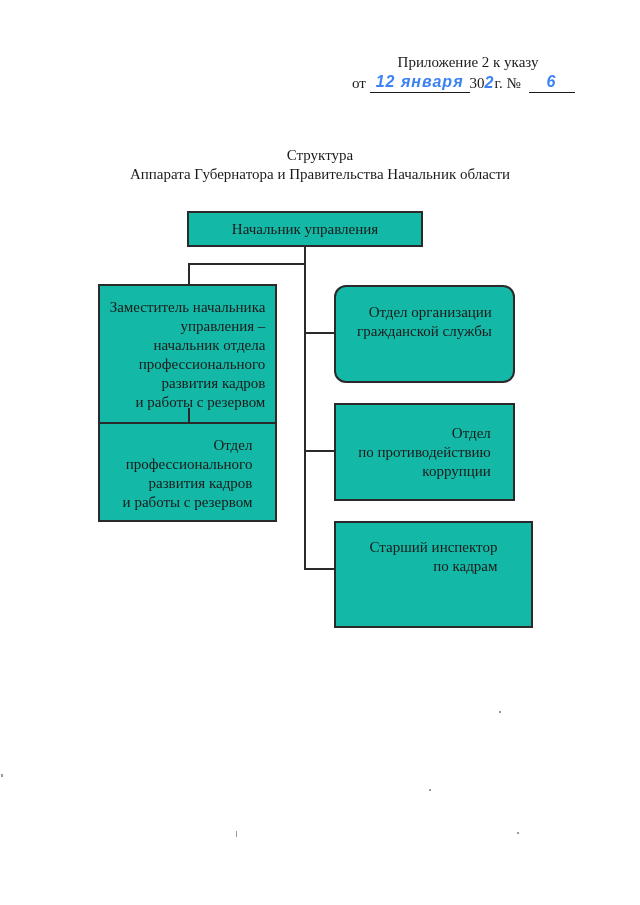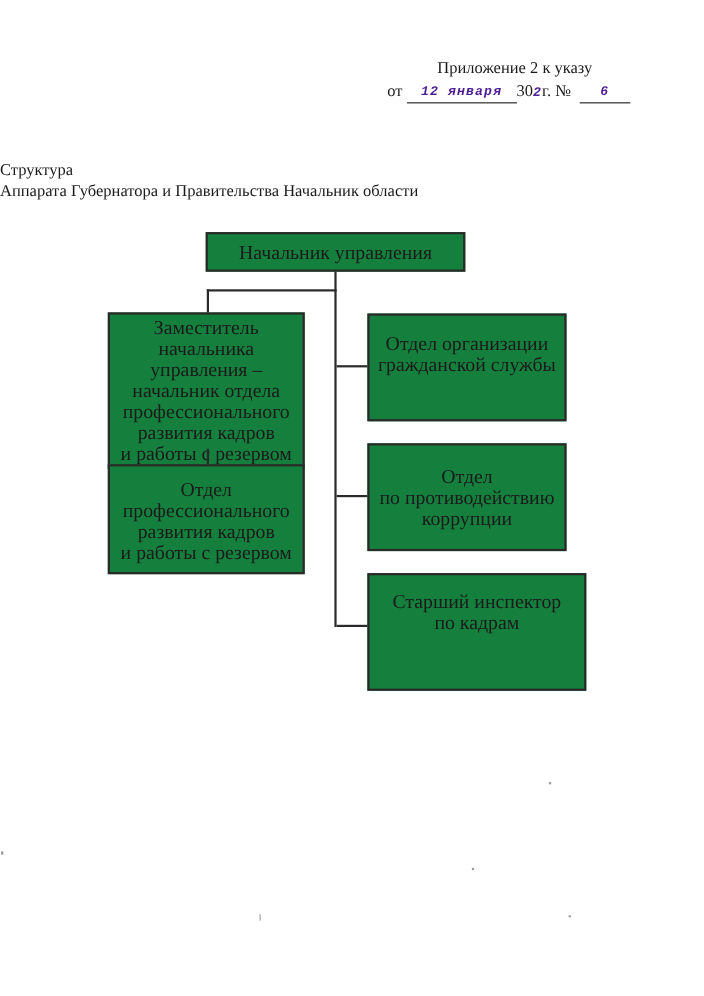--- a/index.html
+++ b/index.html
@@ -26,67 +26,67 @@
     font-size: 15px;
     line-height: 20px;
     text-align: center;
   }
   .date-line {
     margin-top: 1px;
     text-align: left;
     white-space: nowrap;
   }
   .handwritten {
-    font-family: Liberation Mono, monospace;
+    font-family: Liberation Sans, sans-serif;
     font-style: italic;
     font-weight: bold;
     letter-spacing: 1px;
-    font-size: 12px;
-    color: #4c1d95;
+    font-size: 16px;
+    color: #3b82f6;
   }
   .hand-underline {
     display: inline-block;
     border-bottom: 1.5px solid #1a1a1a;
     text-align: center;
     transform: translateY(-1px);
   }
   .date-slot { min-width: 100px; }
   .num-slot  { min-width: 46px; margin-left: 4px; }
 
   
   .title-block {
     position: absolute;
     left: 0;
     top: 146px;
     width: 640px;
-    text-align: left;
+    text-align: center;
     font-size: 15px;
     line-height: 19px;
   }
 
   
   .org-box {
     position: absolute;
     box-sizing: border-box;
     border: 2px solid #2a2a2a;
-    background: #15803d;
+    background: #14b8a6;
     display: flex;
     justify-content: center;
-    text-align: center;
-    font-size: 18px;
+    text-align: right;
+    font-size: 15px;
     line-height: 19px;
     white-space: pre-line;
   }
   .v-center { align-items: center; }
   .v-top    { align-items: flex-start; }
 
   .box-root  { left: 187px; top: 211px; width: 236px; height: 36px; }
   .box-l1    { left: 98px;  top: 284px; width: 179px; height: 142px; }
   .box-l2    { left: 98px;  top: 422px; width: 179px; height: 100px; padding-top: 4px; }
-  .box-r1    { left: 334px; top: 285px; width: 181px; height: 98px;  padding-top: 16px; }
+  .box-r1    { left: 334px; top: 285px; width: 181px; height: 98px;  padding-top: 16px; border-radius: 12px; }
   .box-r2    { left: 334px; top: 403px; width: 181px; height: 98px; }
   .box-r3    { left: 334px; top: 521px; width: 199px; height: 107px; padding-top: 15px; }
 
   .connector {
     position: absolute;
     background: #2a2a2a;
   }
 
   .artifact {
     position: absolute;

